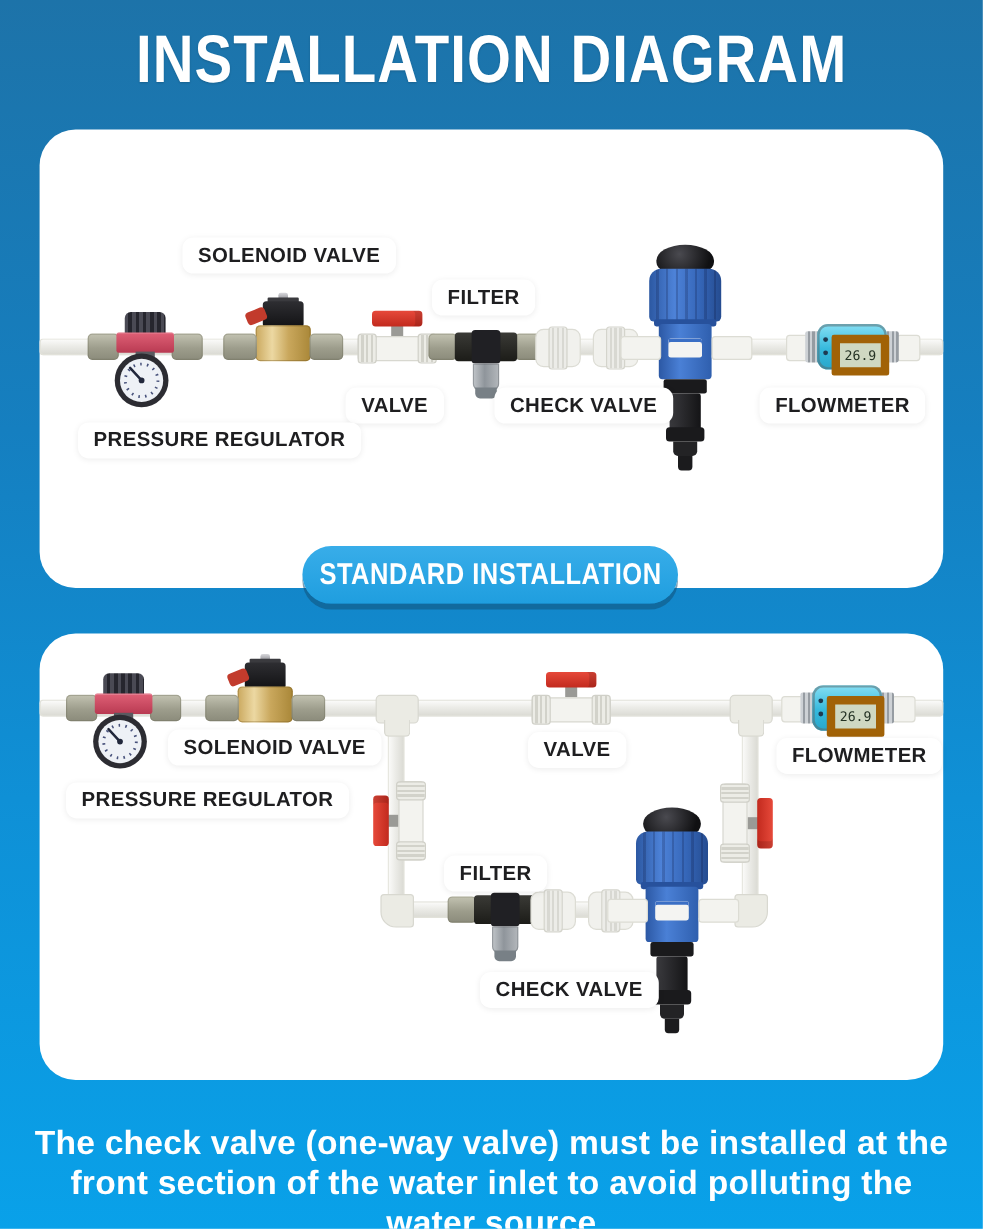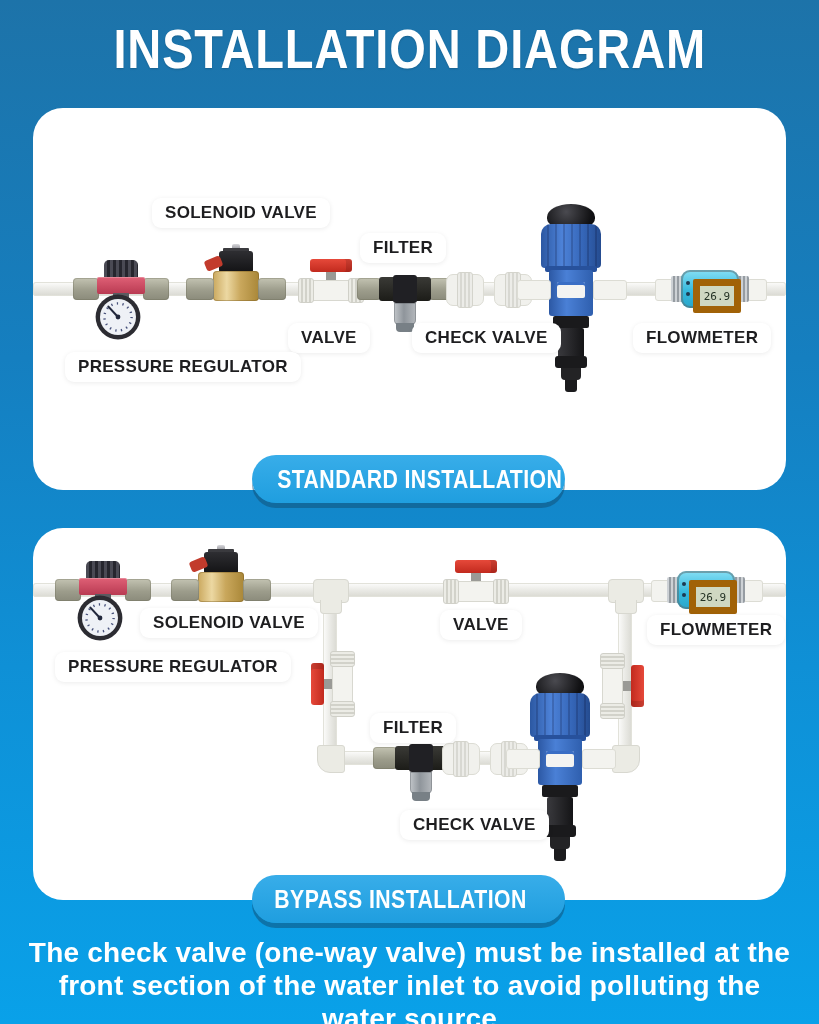--- a/index.html
+++ b/index.html
@@ -108,21 +108,21 @@
   .lbl{
     position:absolute;z-index:5;background:#fff;border-radius:9px;padding:5px 13px;
     font-weight:700;font-size:17px;letter-spacing:.3px;color:#1e1e20;white-space:nowrap;
     box-shadow:0 1px 5px rgba(0,0,0,.08);
   }
   
   .section-btn{
     position:absolute;left:219px;top:347px;width:313px;height:48px;border-radius:26px;z-index:6;
     background:linear-gradient(180deg,#38ade9,#1f9edf);
     box-shadow:0 5px 0 rgba(16,82,122,.55);
-    display:flex;align-items:center;justify-content:flex-start;
+    display:flex;align-items:center;justify-content:center;
   }
   .section-btn span{
     display:inline-block;transform:scaleX(.85);color:#fff;font-weight:800;font-size:25px;
     letter-spacing:.5px;white-space:nowrap;
   }
   
   .footer{
     position:absolute;top:936px;left:0;width:100%;padding:0 28px;box-sizing:border-box;
     text-align:center;color:#fff;font-weight:700;font-size:28px;line-height:1.18;letter-spacing:.2px;
   }
@@ -323,18 +323,15 @@
     <div class="fm-dot d2"></div>
   </div>
 
   <div class="lbl" style="left:107px;top:80px;">SOLENOID VALVE</div>
   <div class="lbl" style="left:22px;top:124px;">PRESSURE REGULATOR</div>
   <div class="lbl" style="left:407px;top:82px;">VALVE</div>
   <div class="lbl" style="left:614px;top:87px;">FLOWMETER</div>
   <div class="lbl" style="left:337px;top:185px;">FILTER</div>
   <div class="lbl" style="left:367px;top:282px;">CHECK VALVE</div>
 
-  <div class="section-btn">
-    <span>BYPASS INSTALLATION</span>
-  </div>
 </div>
 
 <div class="footer">The check valve (one-way valve) must be installed at the front section of the water inlet to avoid polluting the water source</div>
 
 </body></html>

